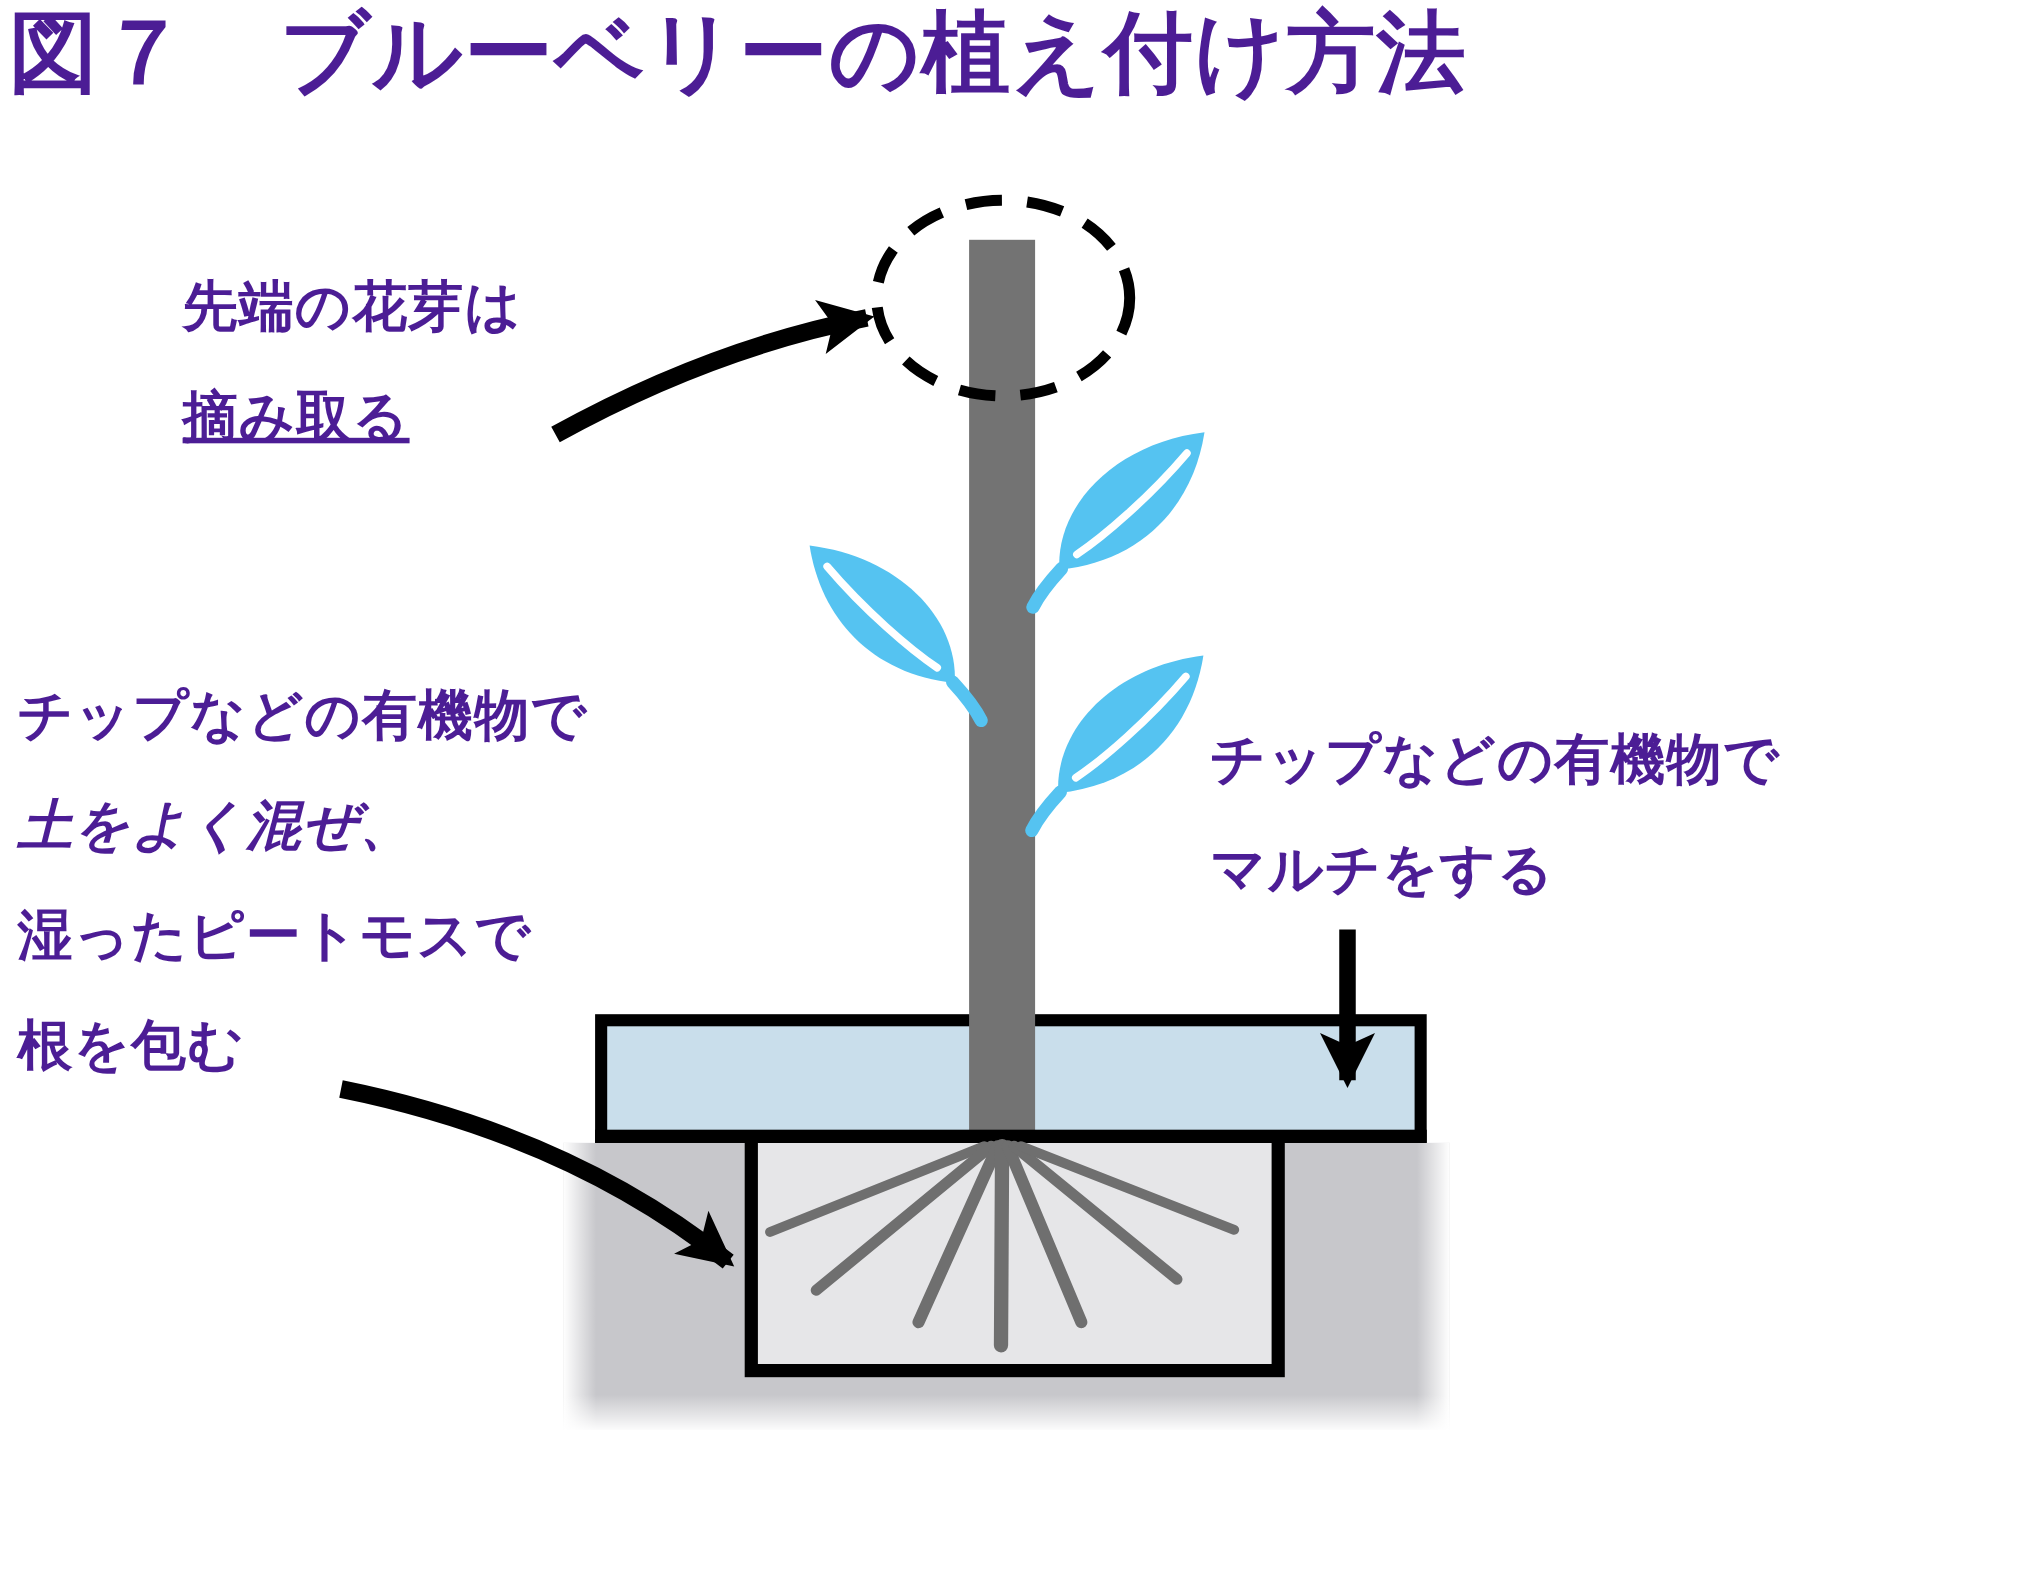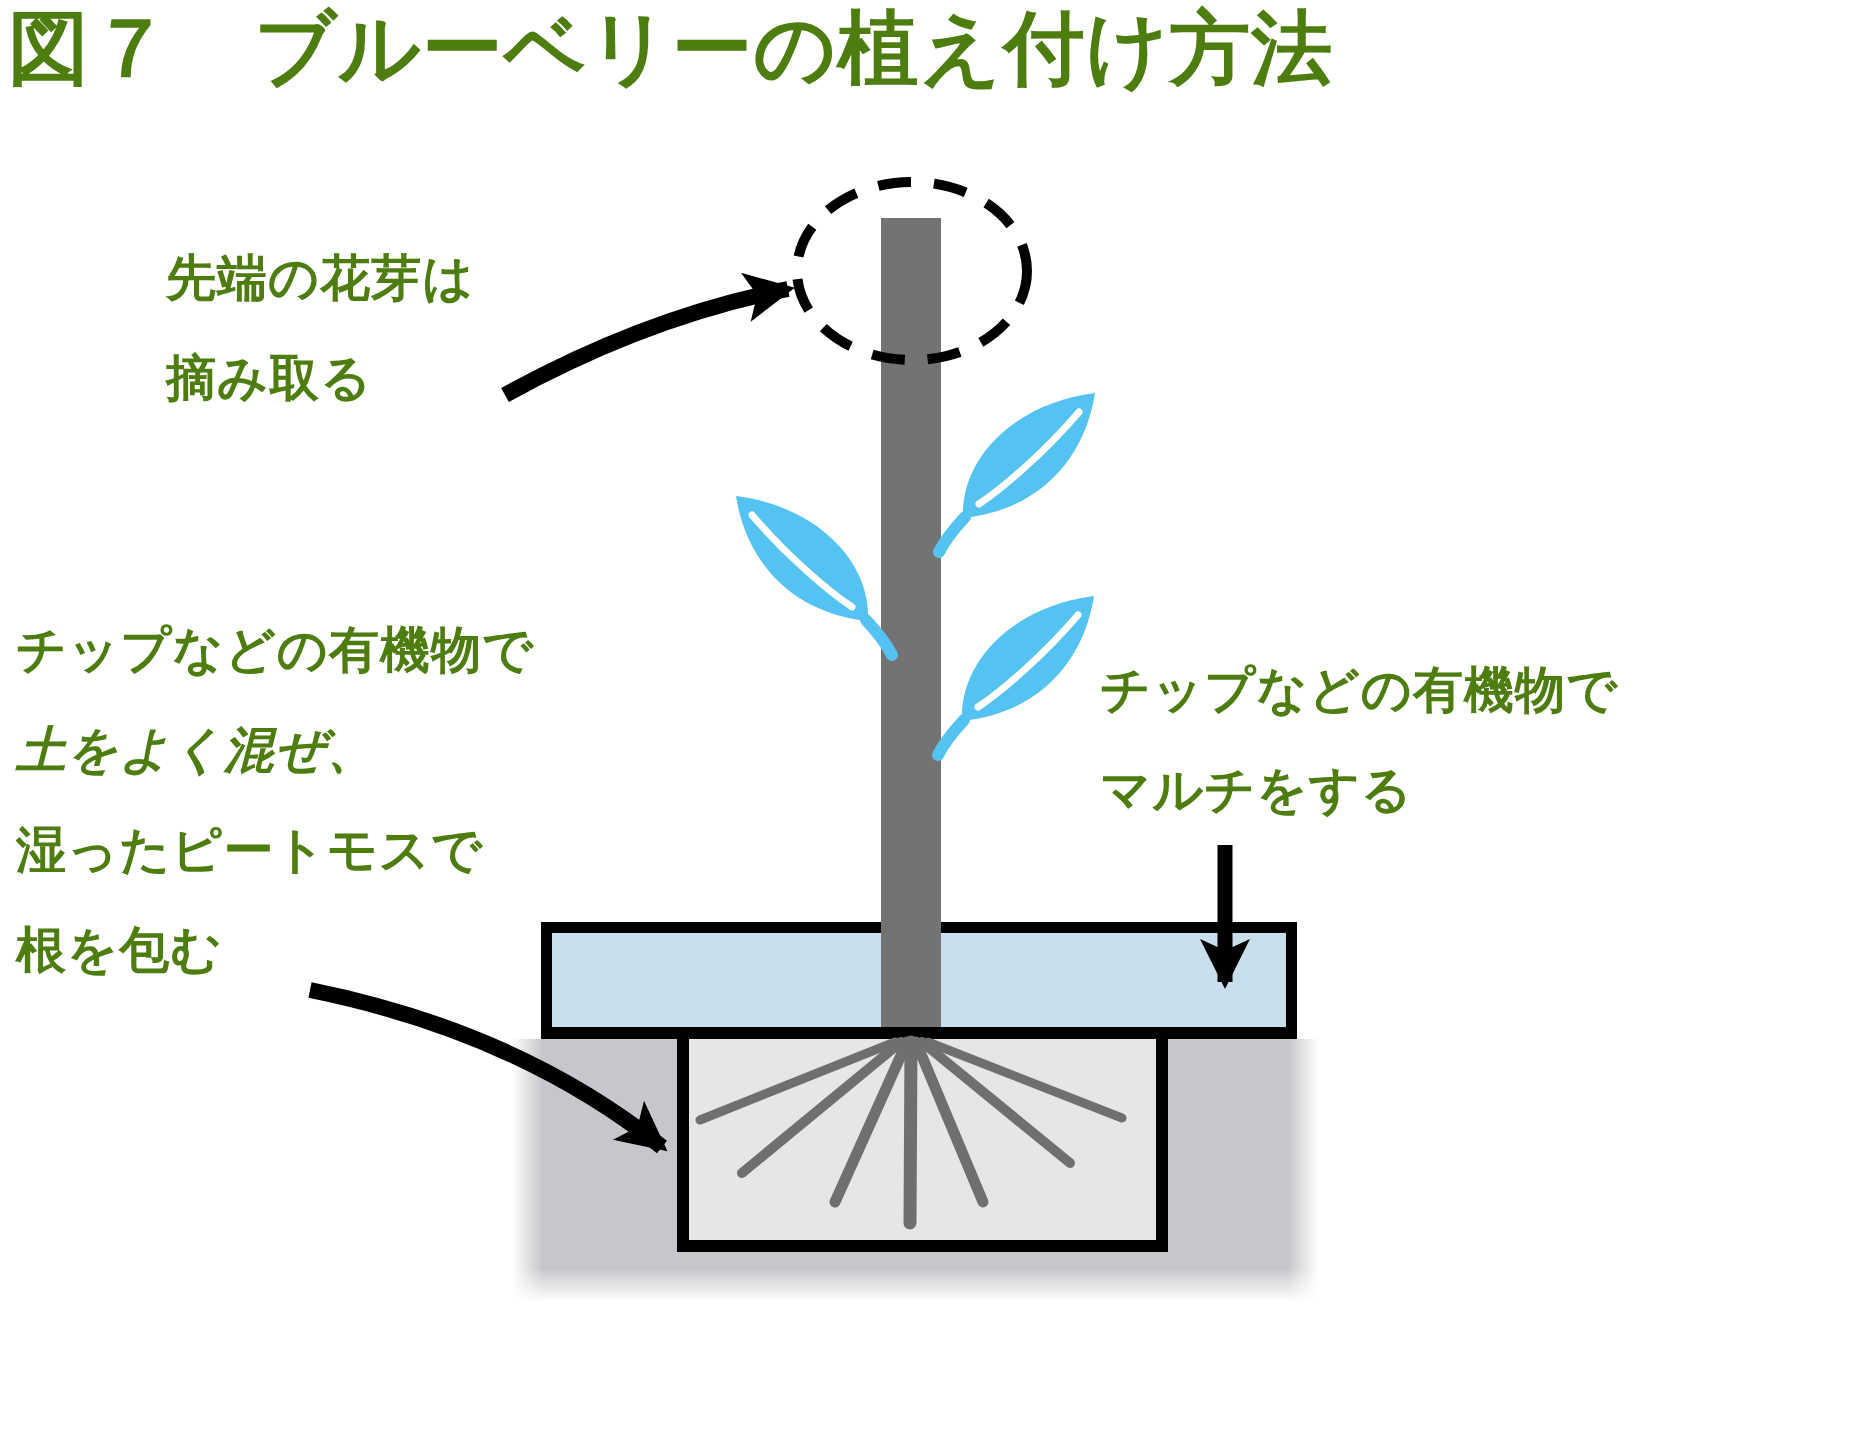--- a/index.html
+++ b/index.html
@@ -1,19 +1,19 @@
 <!DOCTYPE html>
 <html><head>
 <meta charset="utf-8">
 <style>
   html,body{margin:0;padding:0;background:#fff;}
   #canvas{position:relative;width:1853px;height:1434px;background:#fff;overflow:hidden;
           font-family:"Liberation Sans",sans-serif;}
   #diagram-svg{position:absolute;left:0;top:0;width:1853px;height:1434px;}
-  .jp{position:absolute;font-weight:bold;color:#4d7c0f;white-space:pre;letter-spacing:1px;}
+  .jp{position:absolute;font-weight:bold;color:#4c1d95;white-space:pre;letter-spacing:1px;}
   .title-text{font-size:81px;line-height:92px;}
   .label-text{font-size:50px;line-height:100px;}
 </style>
 </head>
 <body>
 
 <div id="canvas">
 
   <svg id="diagram-svg" viewBox="0 0 1853 1434" xmlns="http://www.w3.org/2000/svg">
     <defs>
@@ -79,21 +79,21 @@
 
     <path d="M505,395 Q646,317 788,289" fill="none" stroke-width="16" marker-end="url(#ah)" stroke="#000000"></path>
     <path d="M310,990 Q518,1032 662,1147" fill="none" stroke-width="16" marker-end="url(#ah)" stroke="#000000"></path>
     <path d="M1225,845 L1225,982" fill="none" stroke-width="15" marker-end="url(#ah)" stroke="#000000"></path>
   </svg>
 
   <div class="jp title-text" style="left:8px;top:2px;">図７　ブルーベリーの植え付け方法</div>
 
   <div>
     <div class="jp label-text" style="left:166px;top:228px;">先端の花芽は</div>
-    <div class="jp label-text" style="left:166px;top:328px;">摘み取る</div>
+    <div class="jp label-text" style="left:166px;top:328px;text-decoration:underline;">摘み取る</div>
   </div>
 
   <div>
     <div class="jp label-text" style="left:16px;top:600px;">チップなどの有機物で</div>
     <div class="jp label-text" style="left:16px;top:700px;font-style:italic;">土をよく混ぜ、</div>
     <div class="jp label-text" style="left:16px;top:800px;">湿ったピートモスで</div>
     <div class="jp label-text" style="left:16px;top:900px;">根を包む</div>
   </div>
 
   <div>

